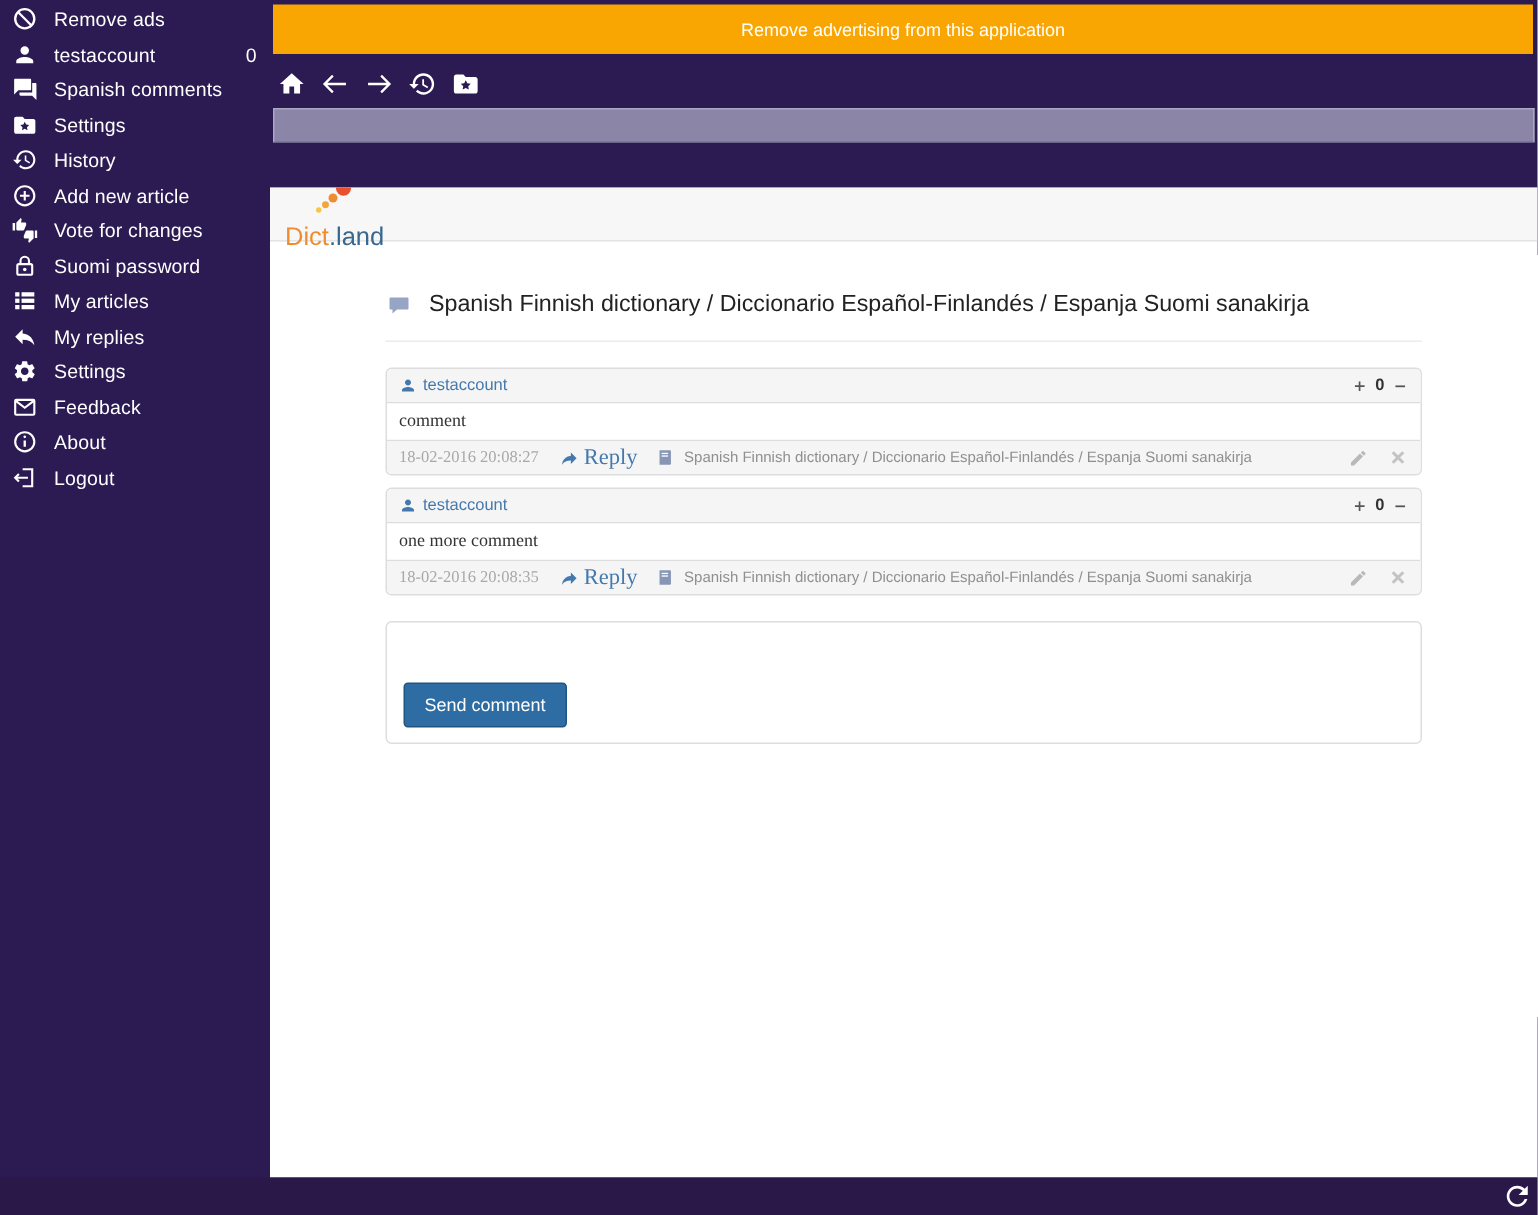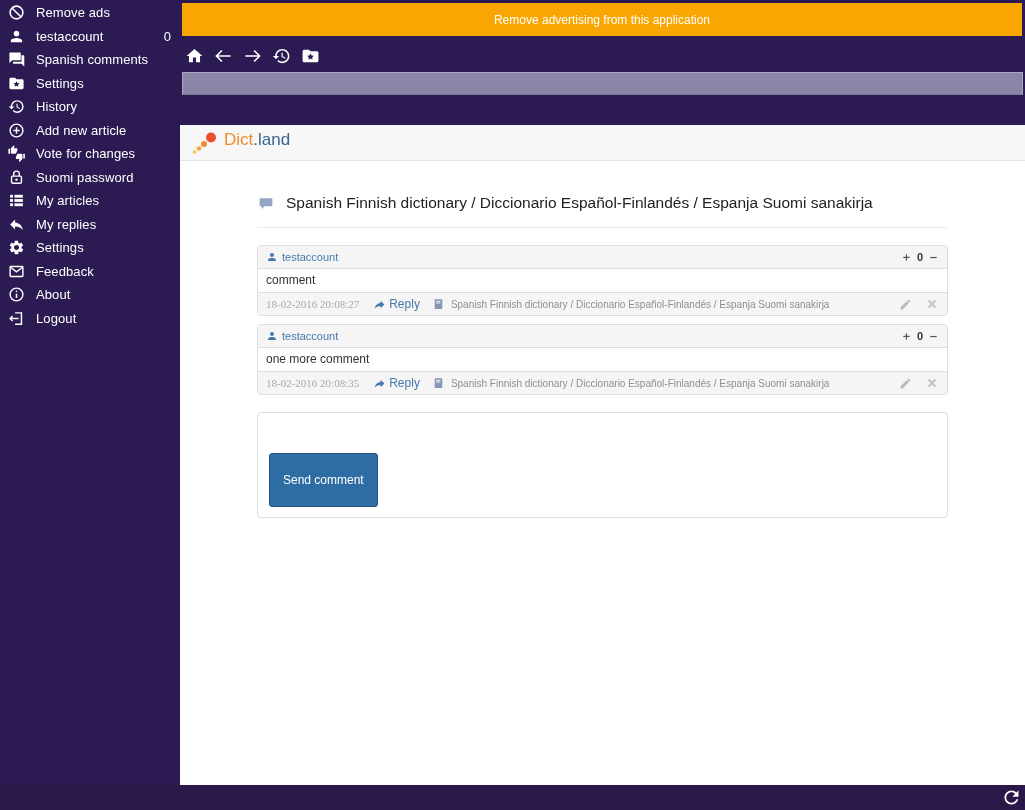--- a/index.html
+++ b/index.html
@@ -34,21 +34,21 @@
     background:#8b85a7; border:1px solid #aba6c1; border-bottom-color:#7d779b;
     font-size:12px; color:#fff; padding:0 6px; outline:none;
   }
 
   
   .content { position:absolute; left:180px; top:125px; width:845px; height:660px; background:#fff; overflow:hidden; }
   .site-header {
     height:36px; background:#f7f7f7; border-bottom:1px solid #e4e4e4;
     display:flex; align-items:center; padding-left:10px;
   }
-  .logo { display:flex; align-items:flex-start; gap:4px; cursor:pointer; }
+  .logo { display:flex; align-items:center; gap:4px; cursor:pointer;flex-direction:column; }
   .logo .icon { width:30px; height:26px; }
   .logo-text { font-size:17px; }
   .logo-dict { color:#ef8d2e; }
   .logo-land { color:#38678f; }
 
   .page-title-row { width:691px; margin:33px auto 0; display:flex; align-items:center; gap:11px; }
   .page-title-row .icon { width:18px; height:16px; color:#96a5c4; margin-top:2px; }
   .page-title { font-size:15.5px; color:#222; }
   .title-rule { width:691px; margin:15px auto 0; border:none; border-top:1px solid #ececec; }
 
@@ -56,44 +56,44 @@
   .comment-card { border:1px solid #ddd; border-radius:4px; margin-bottom:8px; background:#fff; }
   .c-header {
     display:flex; align-items:center; background:#f5f5f5; border-bottom:1px solid #ddd;
     border-radius:3px 3px 0 0; padding:3px 8px; height:23px;
   }
   .c-header .user-ic { width:12px; height:12px; color:#4479ad; margin-right:4px; }
   .author { font-size:11px; color:#4479ad; text-decoration:none; cursor:pointer; }
   .votes { margin-left:auto; display:flex; align-items:center; gap:5px; }
   .votes .icon { width:11px; height:11px; color:#555; cursor:pointer; }
   .vote-count { font-size:11px; font-weight:bold; color:#333; }
-  .c-body { padding:4px 8px 5px; font-size:12px; color:#333; min-height:21px; }
+  .c-body { padding:4px 8px 5px; font-size:12px; color:#333; min-height:21px;font-family:Liberation Serif, serif; }
   .c-footer {
     display:flex; align-items:center; background:#f5f5f5; border-top:1px solid #ddd;
     border-radius:0 0 3px 3px; padding:4px 8px; height:23px;
   }
   .stamp { font-size:11px; color:#a8a8a8;font-family:Liberation Serif, serif; }
-  .reply-link { display:flex; align-items:center; gap:3px; margin-left:14px; color:#4479ad; font-size:12px; text-decoration:none; cursor:pointer; }
+  .reply-link { display:flex; align-items:center; gap:3px; margin-left:14px; color:#4479ad; font-size:15px; text-decoration:none; cursor:pointer;font-family:Liberation Serif, serif; }
   .reply-link .icon { width:13px; height:13px; color:#4479ad; }
   .book-ic { width:13px; height:14px; color:#8696b4; margin-left:12px; }
   .article-link { font-size:10px; color:#8f8f8f; text-decoration:none; margin-left:6px; cursor:pointer; }
   .c-actions { margin-left:auto; display:flex; align-items:center; gap:13px; }
   .c-actions .icon { cursor:pointer; }
   .pencil-ic { width:13px; height:13px; color:#b8b8b8; }
   .x-ic { width:14px; height:14px; color:#c3c3c3; }
 
   .form-panel { width:691px; margin:17px auto 0; border:1px solid #ddd; border-radius:4px; padding:9px 11px 10px; }
   .comment-input {
     width:100%; height:26px; border:1px solid #ccc; border-radius:4px;
     font-family:"Liberation Sans", sans-serif; font-size:11.5px; color:#555; padding:0 9px; outline:none;
   }
   .comment-input::placeholder { color:#a5a5a5; }
   .send-btn {
     margin-top:13px; background:#2e6da4; border:1px solid #225480; color:#fff;
-    font-family:"Liberation Sans", sans-serif; font-size:12px; padding:19px 13px; border-radius:3px; cursor:pointer;
+    font-family:"Liberation Sans", sans-serif; font-size:12px; padding:7px 13px; border-radius:3px; cursor:pointer;
   }
 
   
   .bottom-bar { position:absolute; left:0; top:785px; width:1025px; height:25px; background:#2a1848; }
   .refresh-btn { position:absolute; right:3px; top:2px; width:21px; height:21px; background:none; border:none; padding:0; color:#fff; cursor:pointer; }
   .refresh-btn .icon { width:21px; height:21px; color:#fff; }
 </style>
 </head>
 <body>
 

